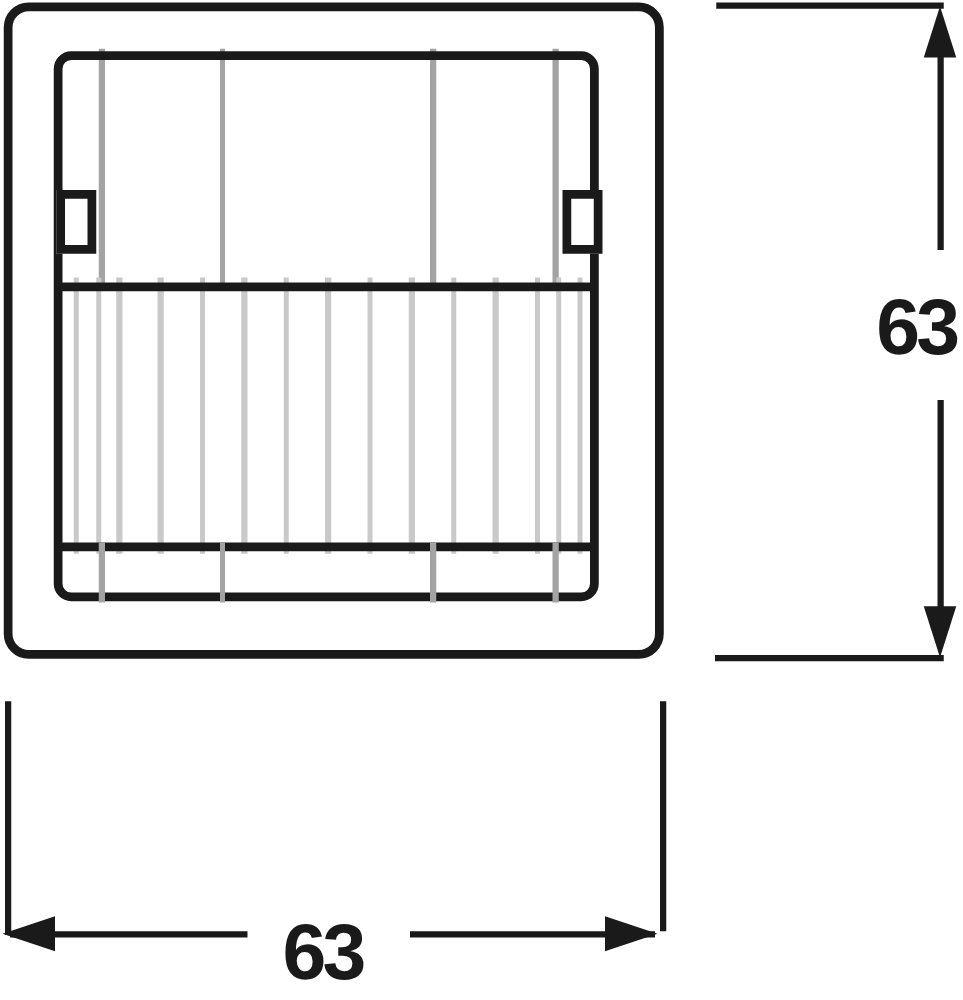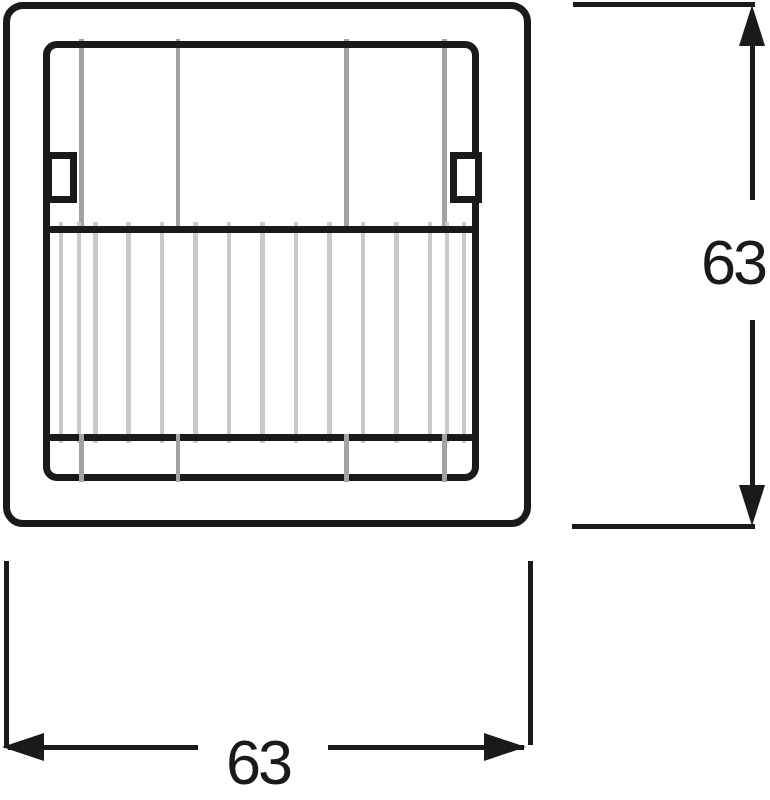--- a/index.html
+++ b/index.html
@@ -4,21 +4,21 @@
 <style>
   :root{
     --ink:#1a1a1a;
     --gray-dark:#a3a3a3;
     --gray-light:#c9c9c9;
     --bg:#ffffff;
   }
   html,body{margin:0;padding:0;background:var(--bg);}
   body{width:770px;height:800px;overflow:hidden;
        font-family:"Liberation Sans","DejaVu Sans",sans-serif;}
-  .canvas{position:relative;width:720px;height:800px;background:var(--bg);}
+  .canvas{position:relative;width:720px;height:800px;background:var(--bg);font-weight:bold;}
 
   
   .plate{position:absolute;left:3px;top:2px;width:528px;height:525px;
          border:7px solid var(--ink);border-radius:20px;box-sizing:border-box;
          background:transparent;z-index:2;}
   .module{position:absolute;left:43px;top:41px;width:436px;height:440px;
           border:7px solid var(--ink);border-radius:14px;box-sizing:border-box;
           background:transparent;z-index:2;}
   .h-black{position:absolute;left:46px;width:430px;height:7px;
            background:var(--ink);z-index:2;}

